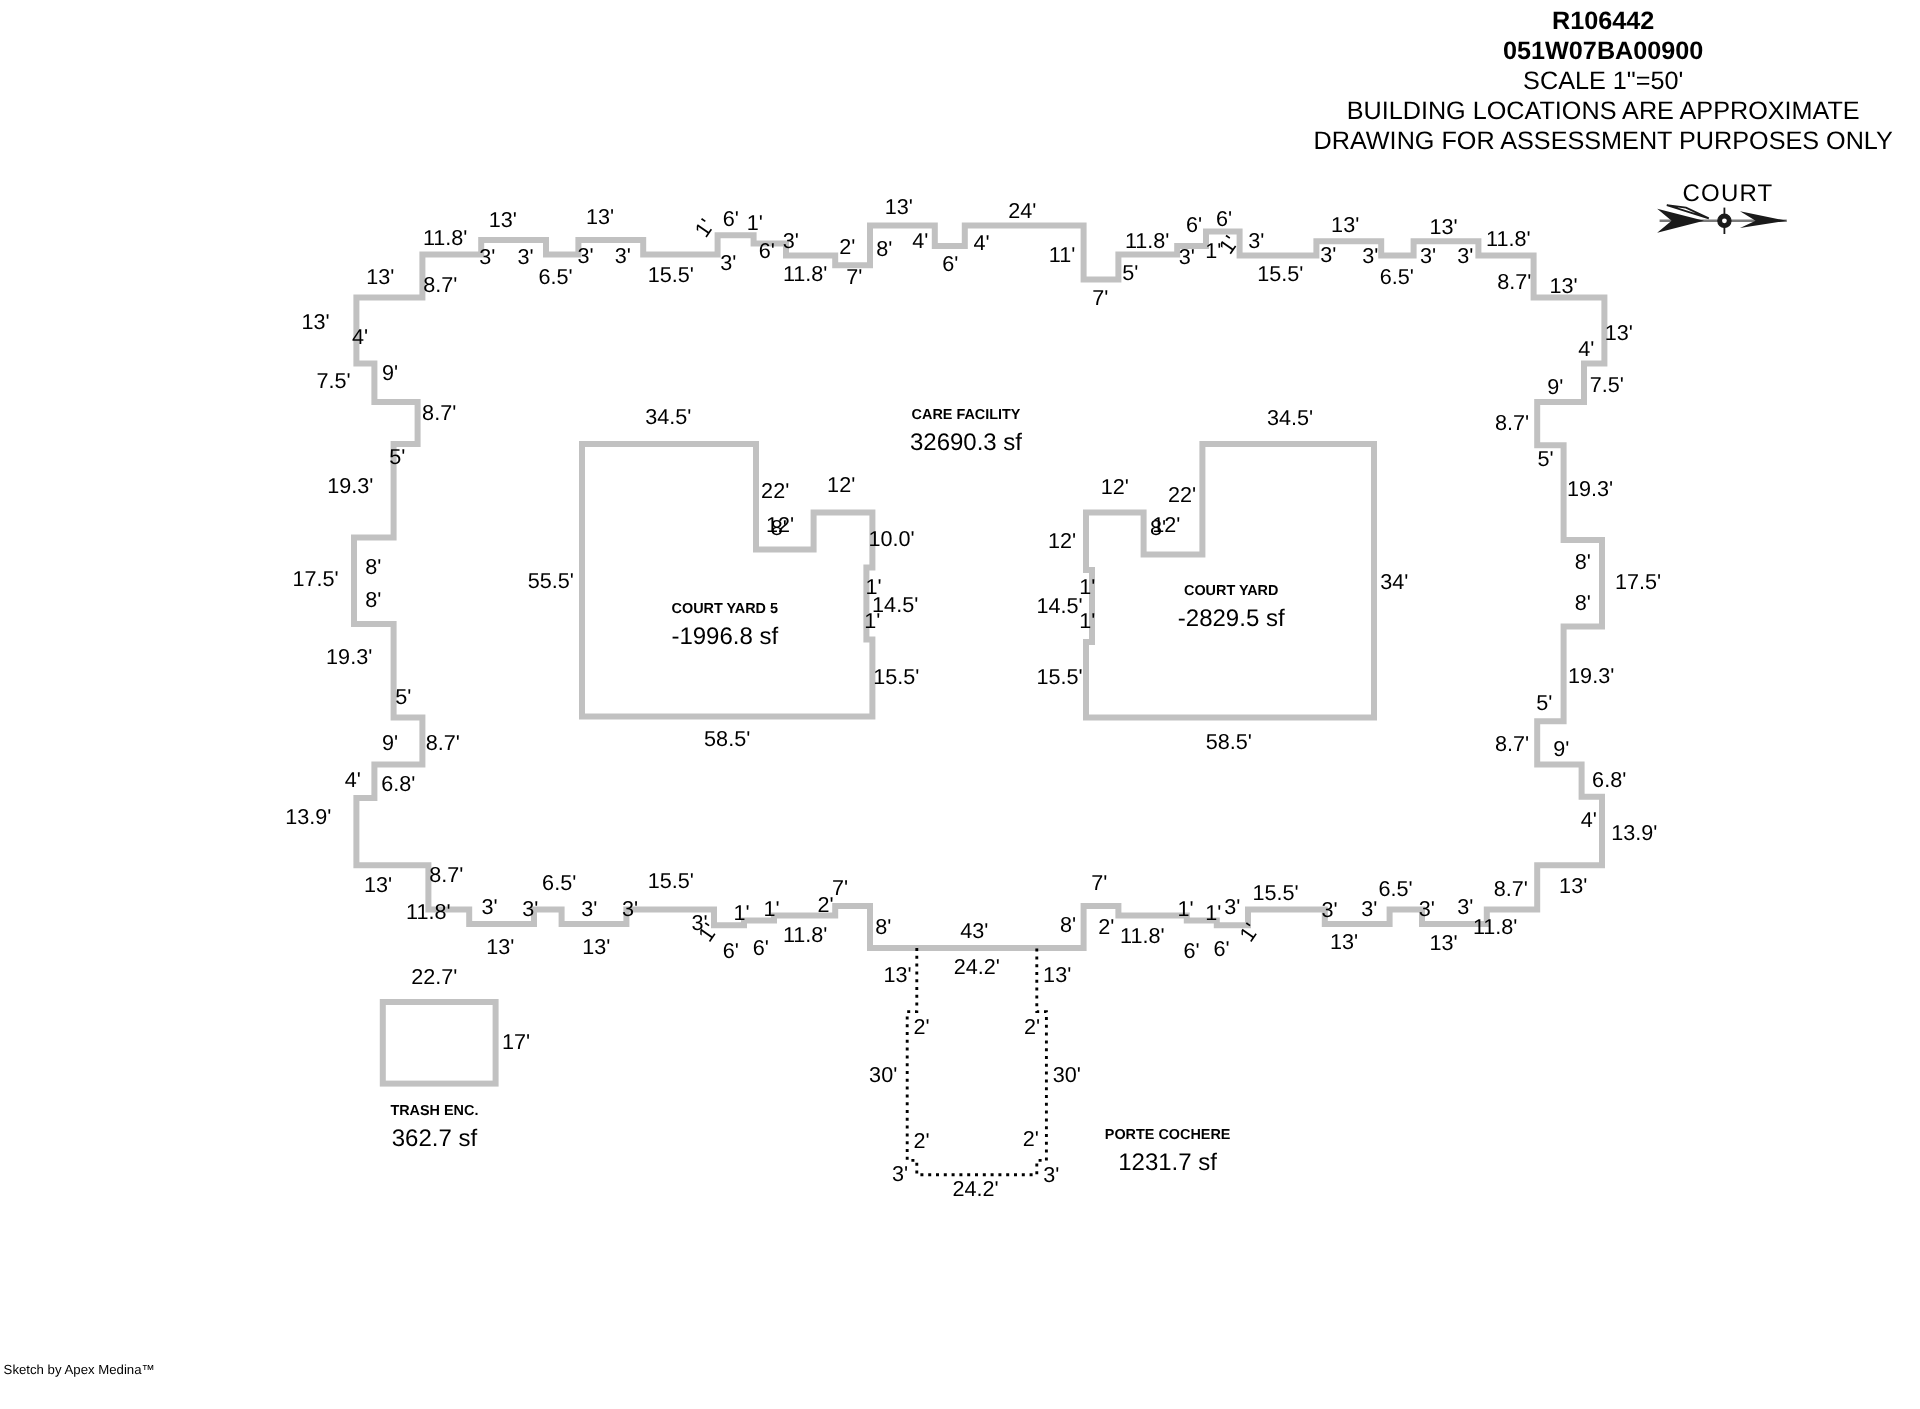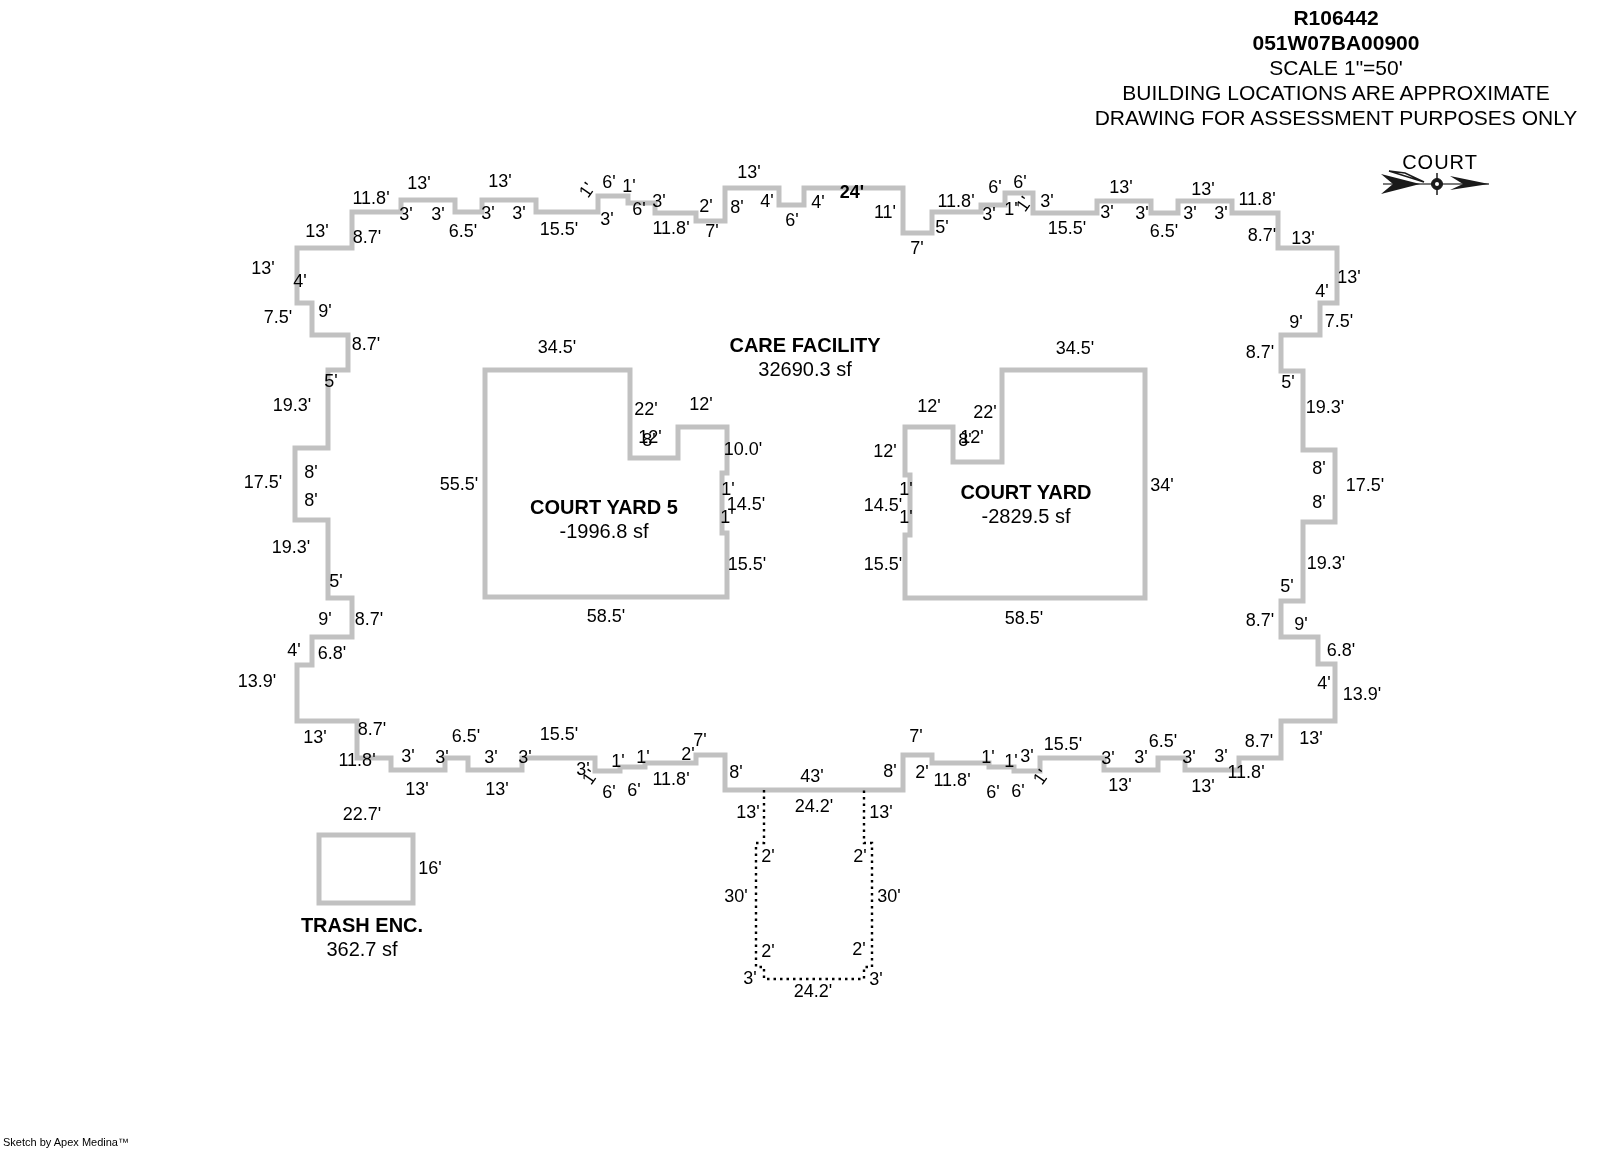--- a/index.html
+++ b/index.html
@@ -10,21 +10,21 @@
   }
   #drawing-svg{position:absolute;left:0;top:0;}
   .layer{position:absolute;left:0;top:0;width:1600px;height:1174px;}
   .dim{
     position:absolute;font-size:18px;line-height:18px;white-space:nowrap;
     transform:translate(-50%,-50%);color:#000;
   }
   .area{
     position:absolute;text-align:center;transform:translateX(-50%);white-space:nowrap;
   }
-  .area-name{font-weight:bold;font-size:20px;line-height:24px;}
+  .area-name{font-weight:bold;font-size:12px;line-height:24px;}
   .area-sf{font-size:20px;line-height:24px;}
   #title-block{
     position:absolute;left:1030px;top:5px;width:612px;text-align:center;
   }
   .hdr-line{font-size:21px;line-height:25px;white-space:nowrap;}
   .hdr-bold{font-weight:bold;}
   #north-label{
     position:absolute;left:1440px;top:162px;transform:translate(-50%,-50%);
     font-size:20px;letter-spacing:1px;
   }
@@ -94,20 +94,24 @@
       <div class="area-name">COURT YARD 5</div>
       <div class="area-sf">-1996.8 sf</div>
     </div>
     <div class="area" style="left: 1026px; top: 480px;">
       <div class="area-name">COURT YARD</div>
       <div class="area-sf">-2829.5 sf</div>
     </div>
     <div class="area" style="left: 362px; top: 913px;">
       <div class="area-name">TRASH ENC.</div>
       <div class="area-sf">362.7 sf</div>
+    </div>
+    <div class="area" style="left: 973px; top: 933px;">
+      <div class="area-name">PORTE COCHERE</div>
+      <div class="area-sf">1231.7 sf</div>
     </div>
   </div>
 
 <div class="layer" id="labels-layer">
     <span class="dim" style="left: 317px; top: 231px;">13'</span>
     <span class="dim" style="left: 367px; top: 237px;">8.7'</span>
     <span class="dim" style="left: 371px; top: 198px;">11.8'</span>
     <span class="dim" style="left: 406px; top: 214px;">3'</span>
     <span class="dim" style="left: 419px; top: 183px;">13'</span>
     <span class="dim" style="left: 438px; top: 214px;">3'</span>
@@ -123,21 +127,21 @@
     <span class="dim" style="left: 639px; top: 209px;">6'</span>
     <span class="dim" style="left: 659px; top: 201px;">3'</span>
     <span class="dim" style="left: 671px; top: 228px;">11.8'</span>
     <span class="dim" style="left: 706px; top: 206px;">2'</span>
     <span class="dim" style="left: 712px; top: 231px;">7'</span>
     <span class="dim" style="left: 737px; top: 207px;">8'</span>
     <span class="dim" style="left: 749px; top: 172px;">13'</span>
     <span class="dim" style="left: 767px; top: 201px;">4'</span>
     <span class="dim" style="left: 792px; top: 220px;">6'</span>
     <span class="dim" style="left: 818px; top: 202px;">4'</span>
-    <span class="dim" style="left: 852px; top: 192px; font-weight: bold;">24'</span>
+    <span class="dim" style="left: 852px; top: 176px;">24'</span>
     <span class="dim" style="left: 885px; top: 212px;">11'</span>
     <span class="dim" style="left: 917px; top: 248px;">7'</span>
     <span class="dim" style="left: 942px; top: 227px;">5'</span>
     <span class="dim" style="left: 956px; top: 201px;">11.8'</span>
     <span class="dim" style="left: 989px; top: 214px;">3'</span>
     <span class="dim" style="left: 995px; top: 187px;">6'</span>
     <span class="dim" style="left: 1020px; top: 182px;">6'</span>
     <span class="dim" style="left: 1011px; top: 209px;">1'</span>
     <span class="dim" style="left: 1024px; top: 204px; transform: translate(-50%, -50%) rotate(-55deg);">1'</span>
     <span class="dim" style="left: 1047px; top: 201px;">3'</span>
@@ -250,21 +254,21 @@
     <span class="dim" style="left: 972px; top: 437px;">12'</span>
     <span class="dim" style="left: 965px; top: 440px;">8'</span>
     <span class="dim" style="left: 885px; top: 451px;">12'</span>
     <span class="dim" style="left: 906px; top: 489px;">1'</span>
     <span class="dim" style="left: 883px; top: 505px;">14.5'</span>
     <span class="dim" style="left: 906px; top: 517px;">1'</span>
     <span class="dim" style="left: 883px; top: 564px;">15.5'</span>
     <span class="dim" style="left: 1162px; top: 485px;">34'</span>
     <span class="dim" style="left: 1024px; top: 618px;">58.5'</span>
     <span class="dim" style="left: 362px; top: 814px;">22.7'</span>
-    <span class="dim" style="left: 430px; top: 868px;">16'</span>
+    <span class="dim" style="left: 430px; top: 868px;">17'</span>
     <span class="dim" style="left: 768px; top: 856px;">2'</span>
     <span class="dim" style="left: 860px; top: 856px;">2'</span>
     <span class="dim" style="left: 736px; top: 896px;">30'</span>
     <span class="dim" style="left: 889px; top: 896px;">30'</span>
     <span class="dim" style="left: 768px; top: 951px;">2'</span>
     <span class="dim" style="left: 859px; top: 949px;">2'</span>
     <span class="dim" style="left: 750px; top: 978px;">3'</span>
     <span class="dim" style="left: 876px; top: 979px;">3'</span>
     <span class="dim" style="left: 813px; top: 991px;">24.2'</span>
   </div>

